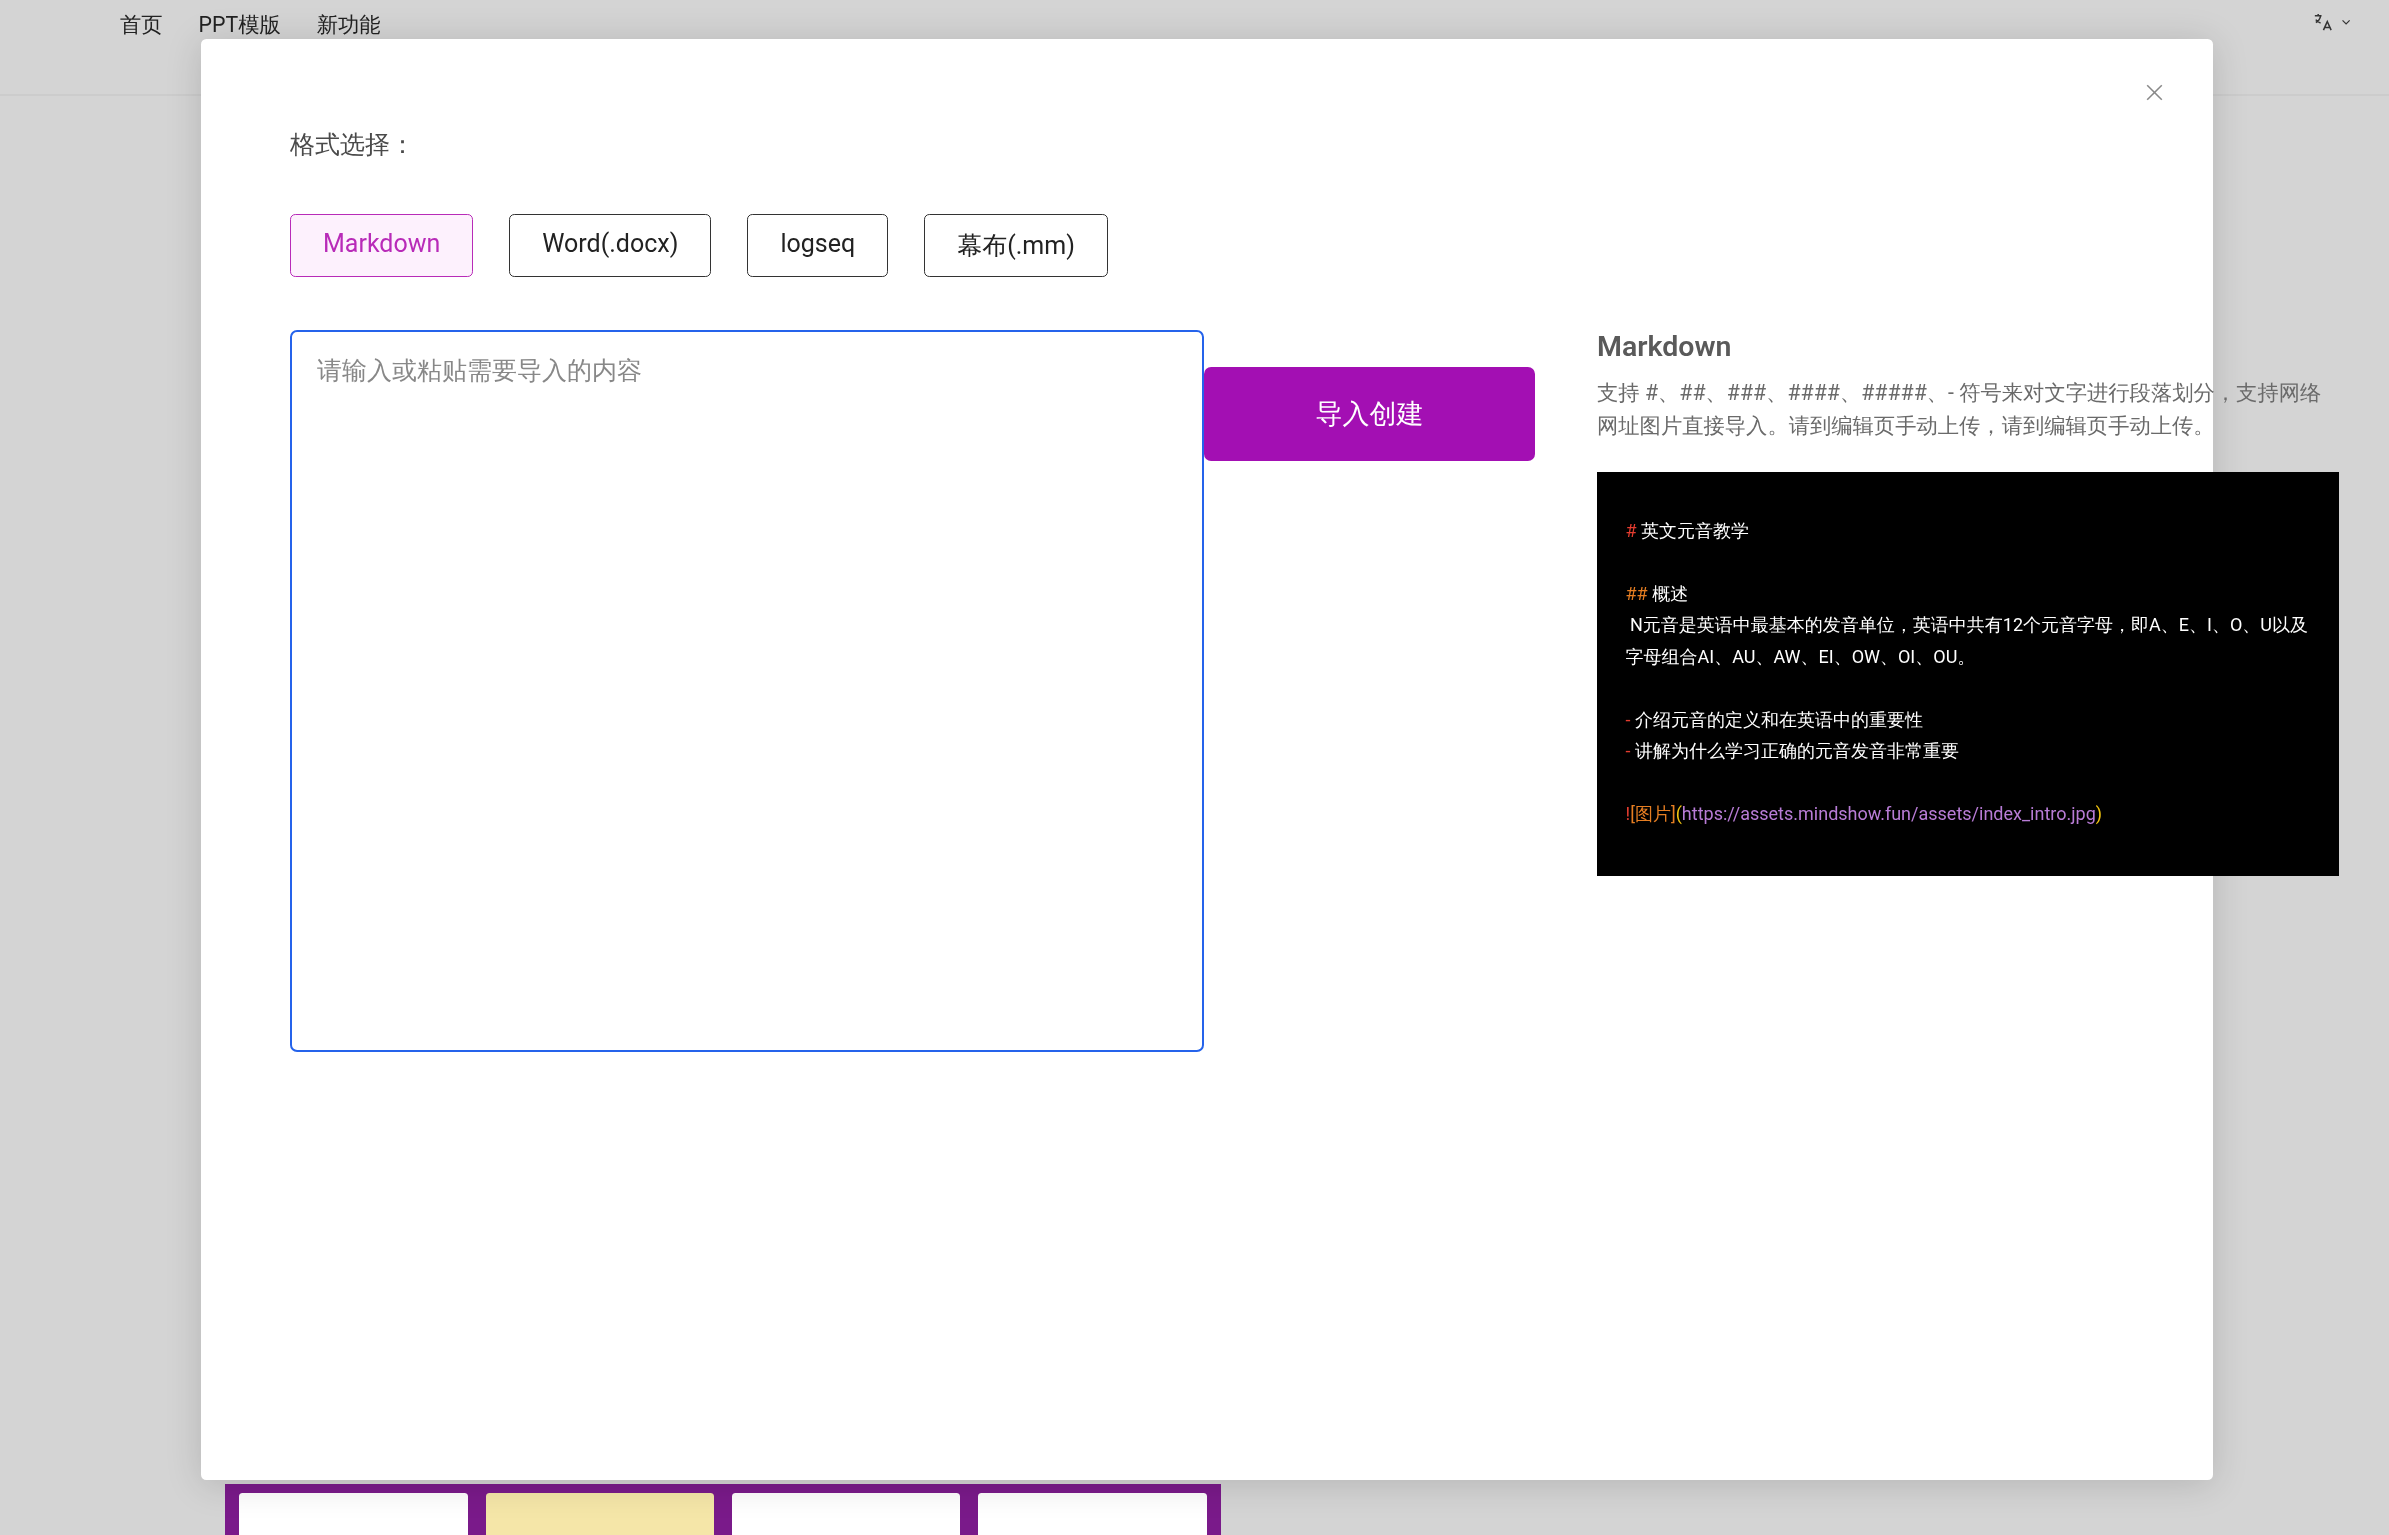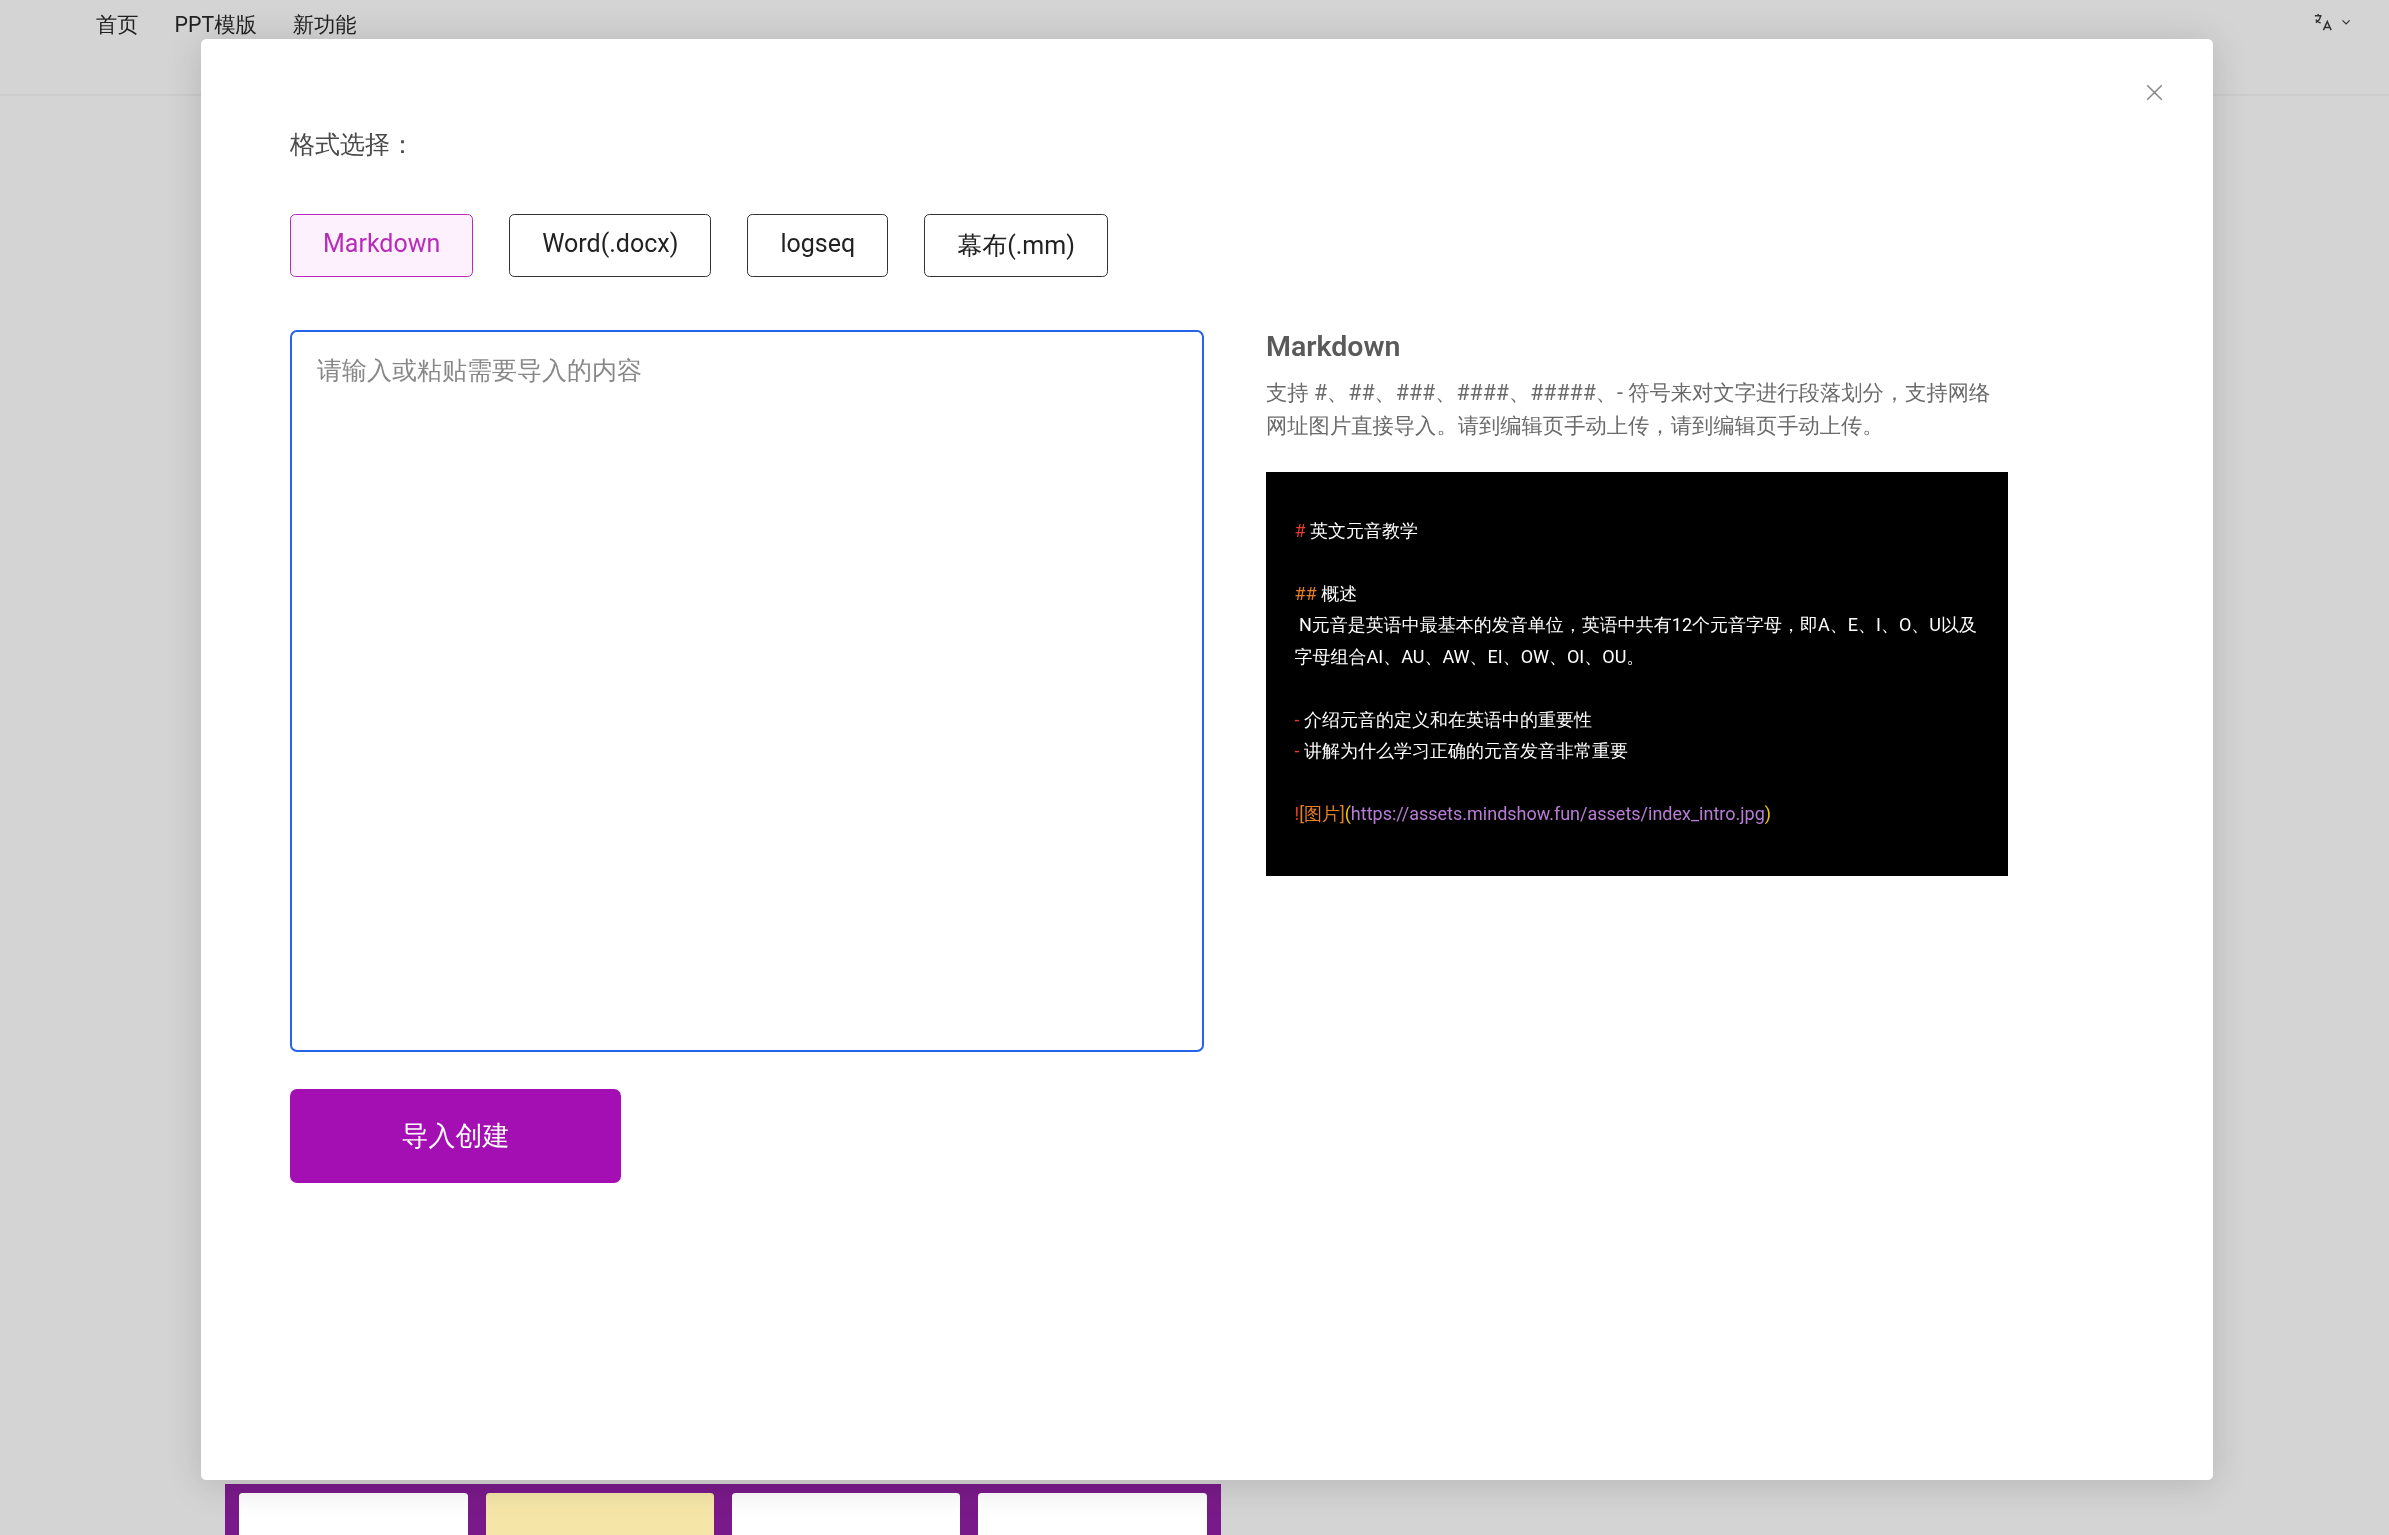--- a/index.html
+++ b/index.html
@@ -13,21 +13,21 @@
     }
     .topbar {
       position: absolute;
       top: 0;
       left: 0;
       right: 0;
       height: 48px;
       background: #d4d4d4;
       display: flex;
       align-items: center;
-      padding: 0 36px 0 96px;
+      padding: 0 36px 0 120px;
     }
     .nav-links {
       display: flex;
       gap: 36px;
     }
     .nav-links span {
       font-size: 21.3px;
       color: #222;
     }
     .lang-switch {
@@ -118,21 +118,21 @@
       border-color: #b82bb8;
       color: #b82bb8;
       background: #fdf1fd;
     }
     .content-row {
       display: flex;
       gap: 62px;
     }
     .left-col {
       display: flex;
-      flex-direction: column;
+      flex-direction: row;
     }
     .import-textarea {
       width: 914px;
       height: 722px;
       border: 2.7px solid #2563eb;
       border-radius: 7.1px;
       padding: 21.3px 25px;
       font-size: 25px;
       color: #555;
       resize: none;

